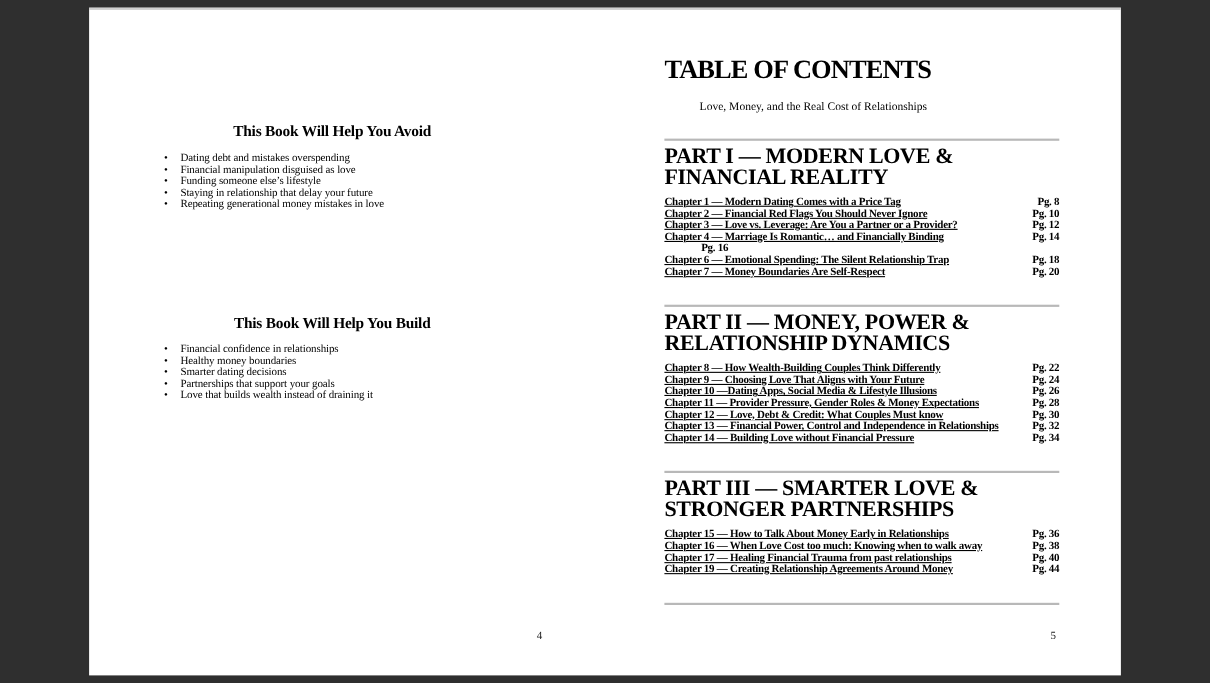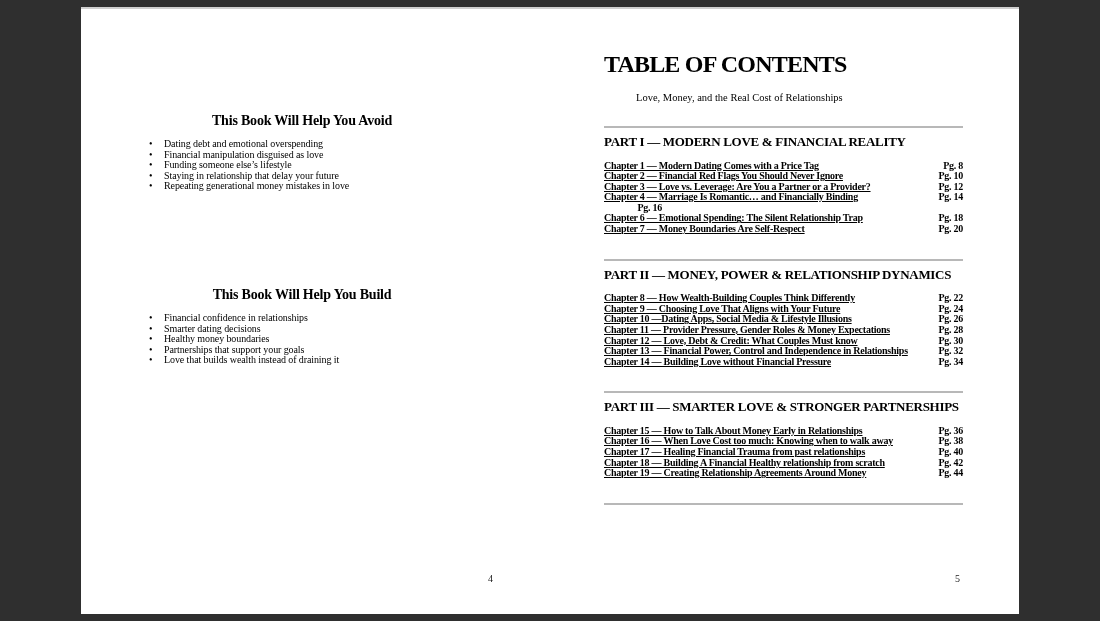--- a/index.html
+++ b/index.html
@@ -69,21 +69,21 @@
     margin-left: 32px;
   }
   .rule {
     border: none;
     border-top: 2px solid #b8b8b8;
     margin-top: 22px;
   }
   .rule.between { margin-top: 24px; }
   .part-heading {
     margin-top: 5px;
-    font-size: 13px;
+    font-size: 20px;
     font-weight: bold;
     letter-spacing: -0.3px;
     line-height: 18.5px;
   }
   .chapter-list { margin-top: 9px; }
   .chapter-row {
     display: flex;
     font-size: 10px;
     font-weight: bold;
     line-height: 10.6px;
@@ -106,41 +106,41 @@
 </head>
 <body>
 
 <div class="spread">
 
   <div class="left-col">
     <div>
       <div class="book-section-title">This Book Will Help You Avoid</div>
       <ul class="bullet-list">
 
-          <li>Dating debt and emotional overspending</li>
+          <li>Dating debt and mistakes overspending</li>
 
           <li>Financial manipulation disguised as love</li>
 
           <li>Funding someone else’s lifestyle</li>
 
           <li>Staying in relationship that delay your future</li>
 
           <li>Repeating generational money mistakes in love</li>
         </ul>
     </div>
 
     <div class="section-build">
       <div class="book-section-title">This Book Will Help You Build</div>
       <ul class="bullet-list">
 
           <li>Financial confidence in relationships</li>
 
+          <li>Healthy money boundaries</li>
+
           <li>Smarter dating decisions</li>
-
-          <li>Healthy money boundaries</li>
 
           <li>Partnerships that support your goals</li>
 
           <li>Love that builds wealth instead of draining it</li>
         </ul>
     </div>
   </div>
 
   <div class="right-col">
     <div class="toc-title">TABLE OF CONTENTS</div>
@@ -240,24 +240,20 @@
         <div class="chapter-row">
           <span class="chapter-label">Chapter 16 — When Love Cost too much: Knowing when to walk away</span>
           <span class="chapter-page">Pg. 38</span>
         </div>
 
         <div class="chapter-row">
           <span class="chapter-label">Chapter 17 — Healing Financial Trauma from past relationships</span>
           <span class="chapter-page">Pg. 40</span>
         </div>
 
-        <div class="chapter-row">
-          <span class="chapter-label">Chapter 18 — Building A Financial Healthy relationship from scratch</span>
-          <span class="chapter-page">Pg. 42</span>
-        </div>
 
         <div class="chapter-row">
           <span class="chapter-label">Chapter 19 — Creating Relationship Agreements Around Money</span>
           <span class="chapter-page">Pg. 44</span>
         </div>
       </div>
 
     <hr class="rule between">
   </div>
 

